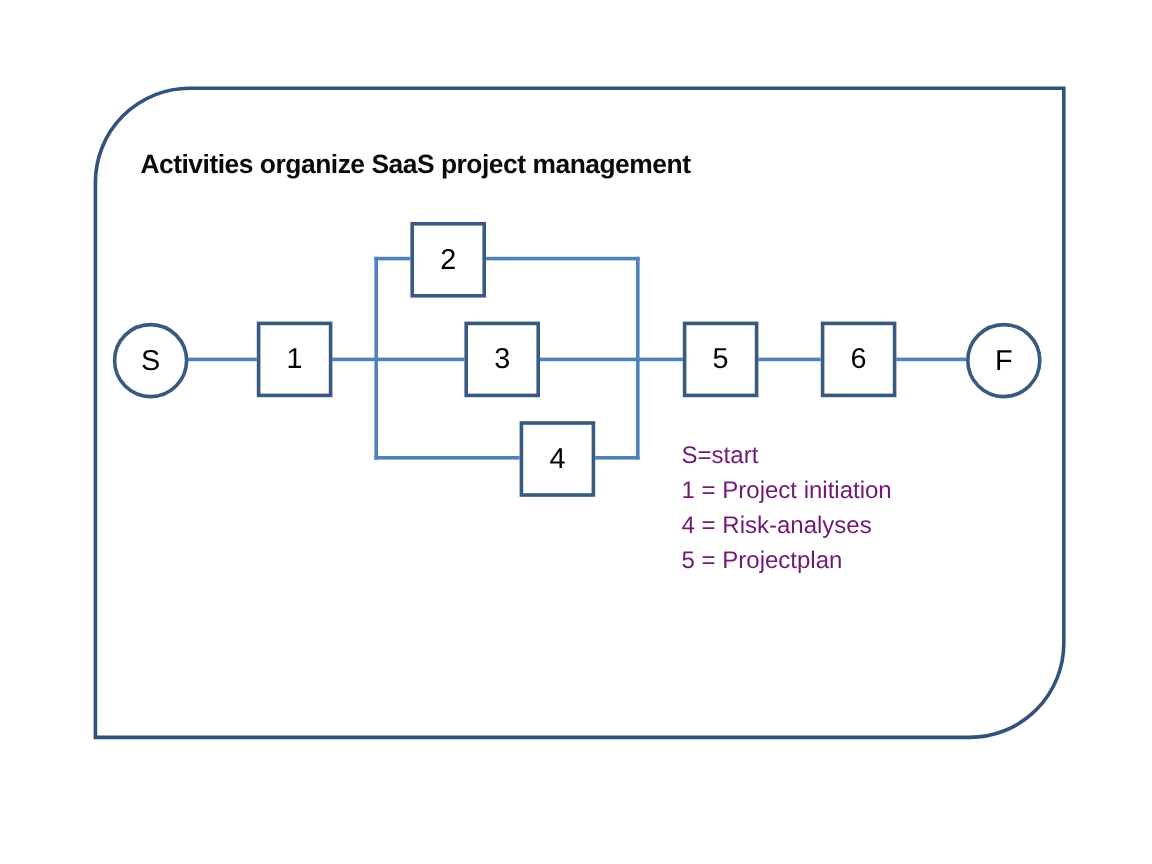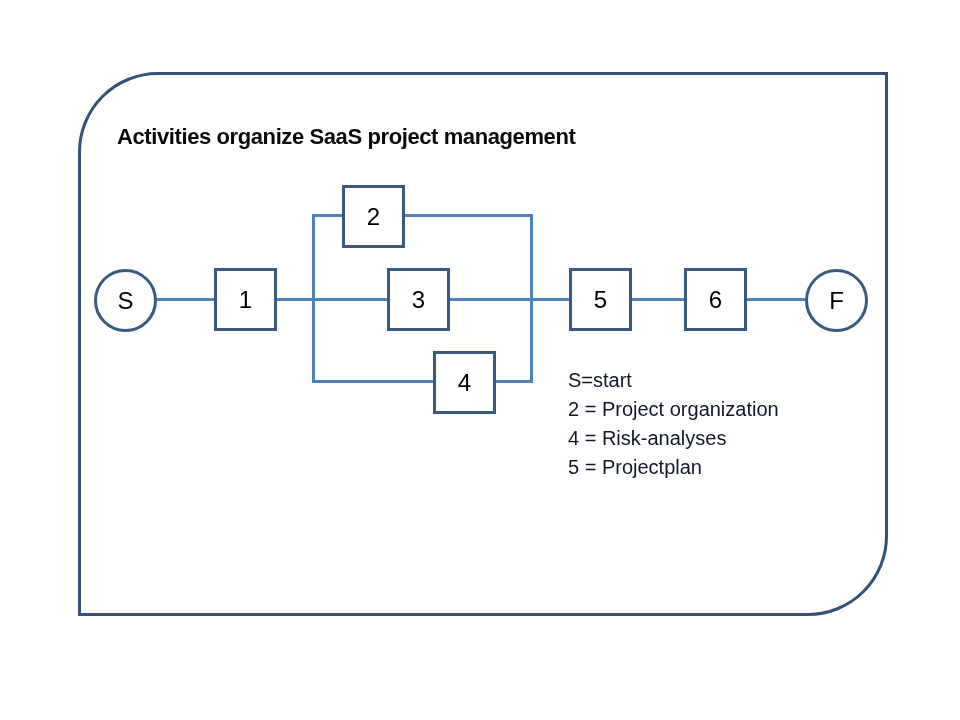--- a/index.html
+++ b/index.html
@@ -68,21 +68,21 @@
   .node.n-5 { left: 569px; top: 268px; }
   .node.n-6 { left: 684px; top: 268px; }
   .node.n-f { left: 805px; top: 269px; }
   .legend {
     position: absolute;
     left: 568px;
     top: 366px;
     font-size: 20px;
     line-height: 29px;
     white-space: nowrap;
-    color: #0f172a;
+    color: #701a75;
   }
 </style>
 </head>
 <body>
 
 <div class="canvas">
 
   <div class="frame"></div>
 
   <div class="title">Activities organize SaaS project management</div>
@@ -104,18 +104,18 @@
   <div class="node n-4">4</div>
 
   <div class="node n-5">5</div>
 
   <div class="node n-6">6</div>
 
   <div class="node circle n-f">F</div>
 
   <div class="legend">
     <div>S=start</div>
-    <div>2 = Project organization</div>
+    <div>1 = Project initiation</div>
     <div>4 = Risk-analyses</div>
     <div>5 = Projectplan</div>
   </div>
 
 </div>
 
 </body></html>

